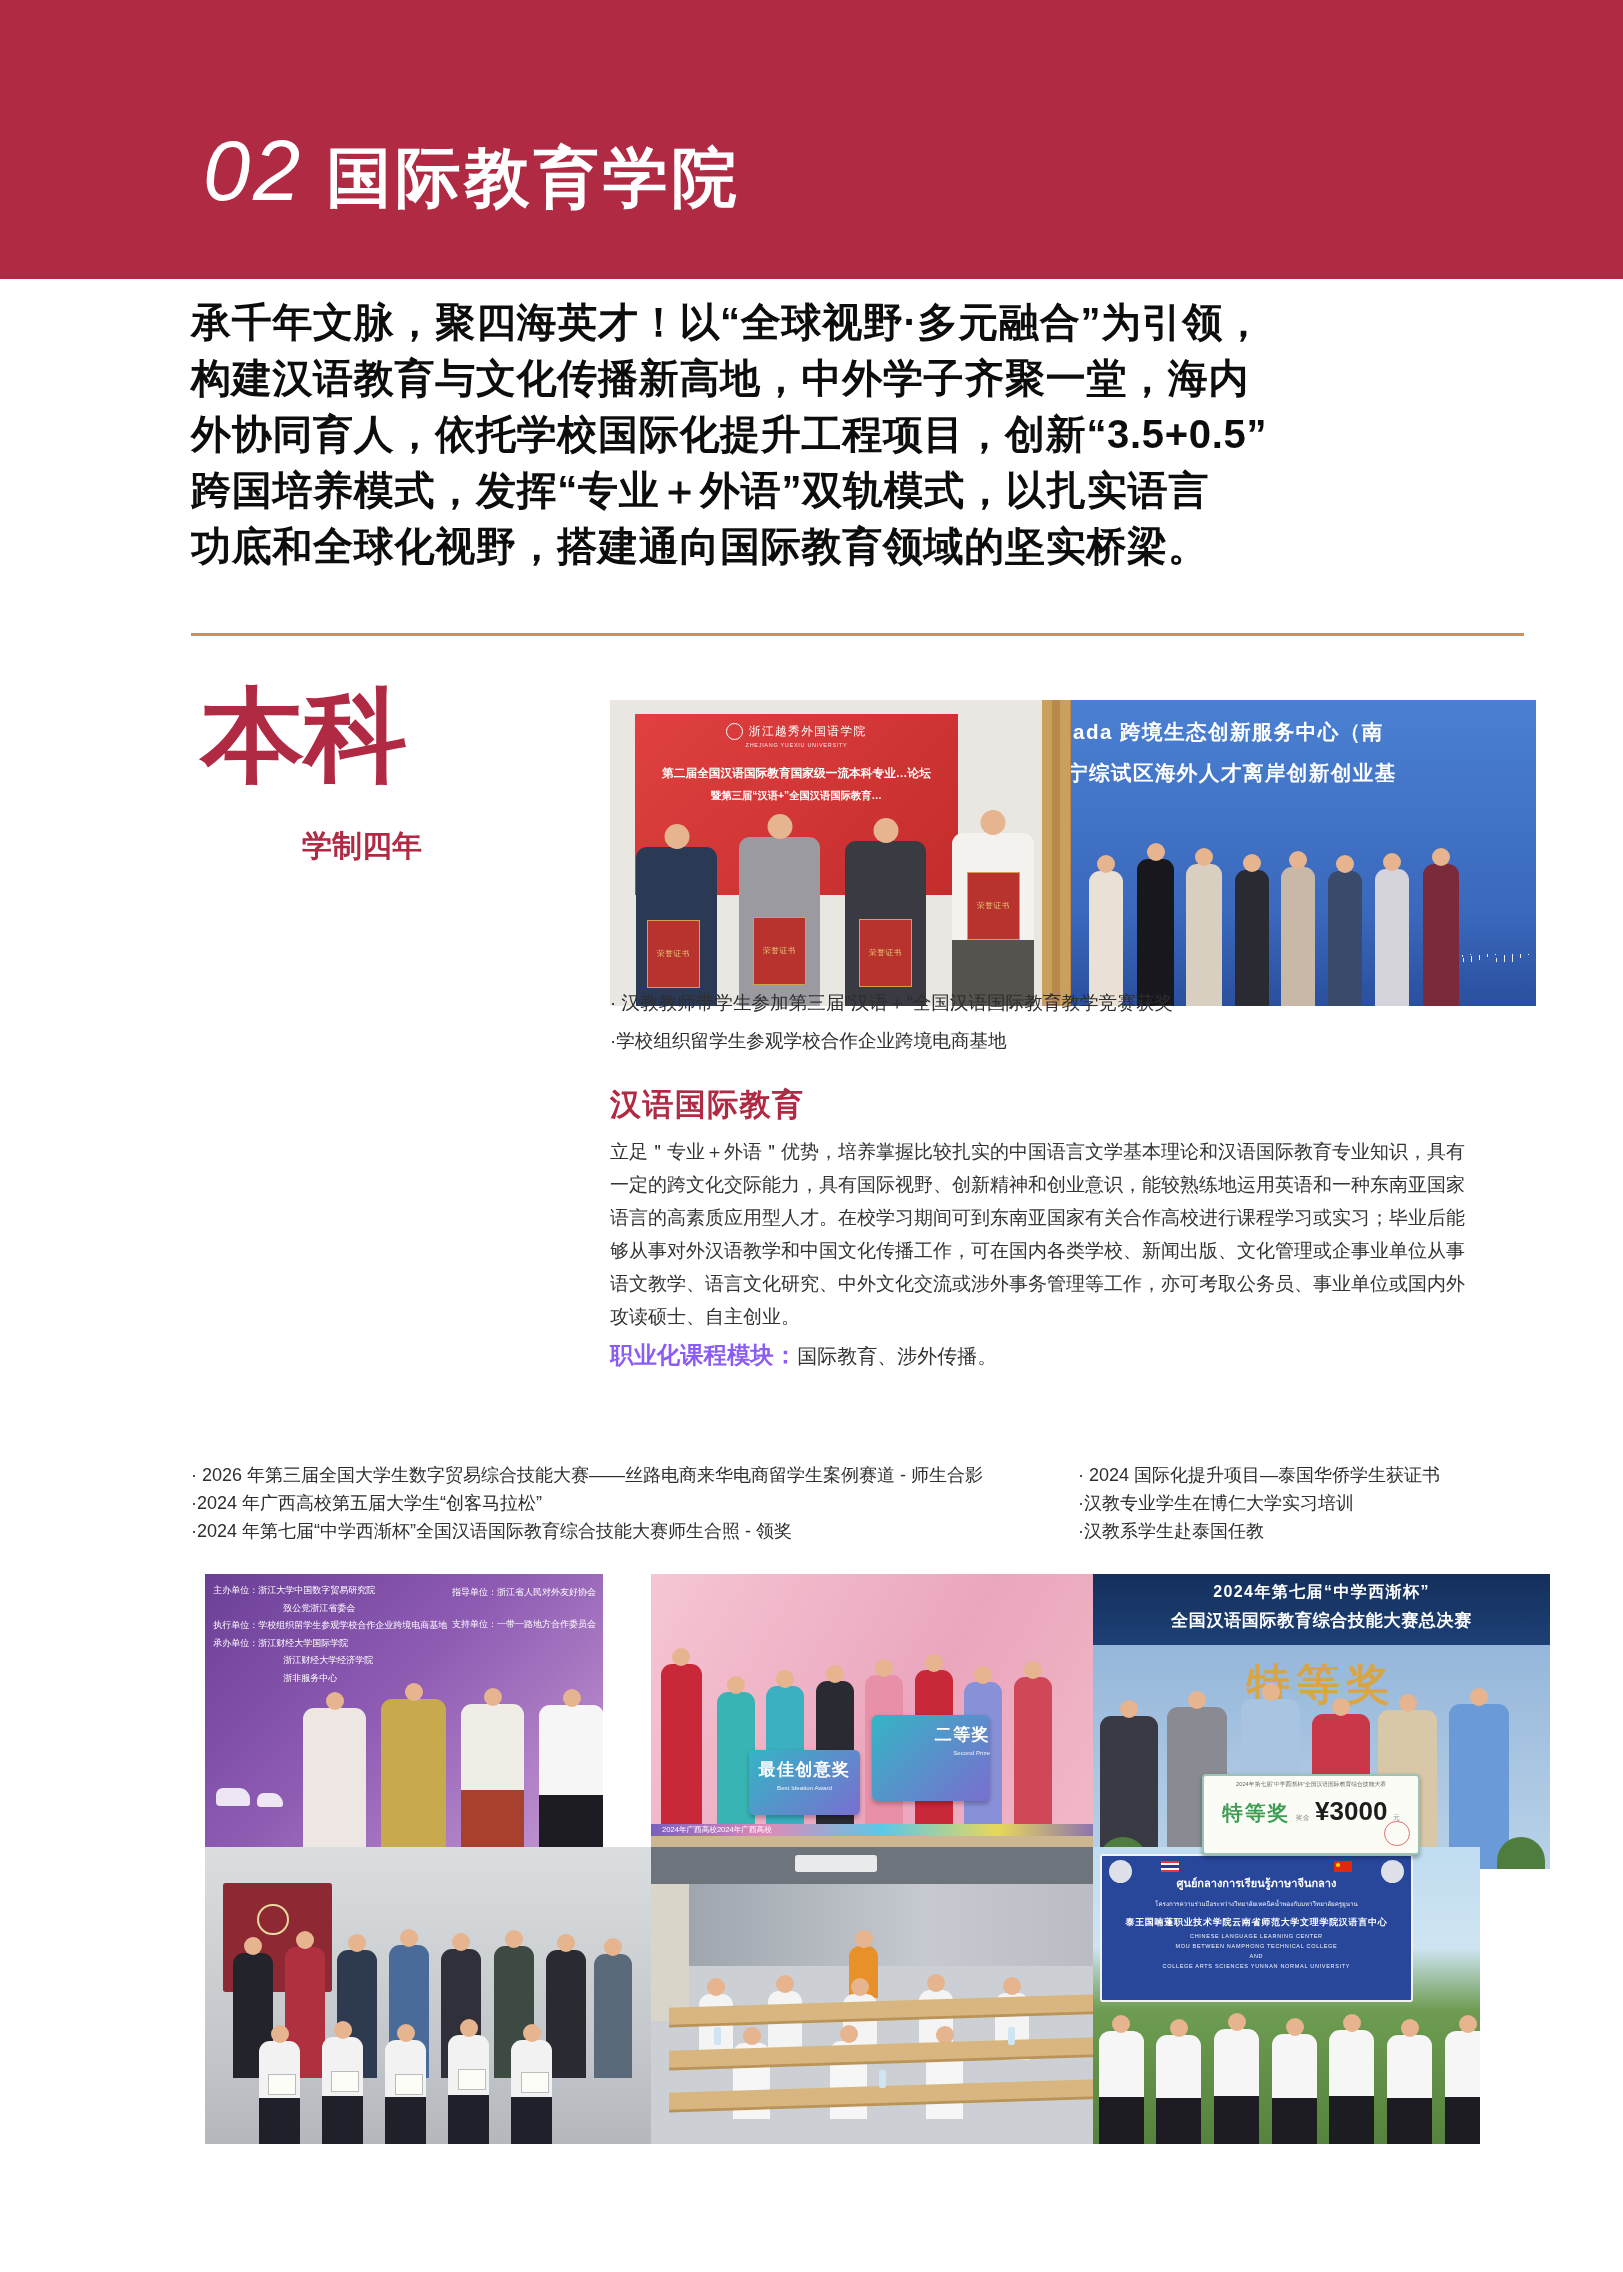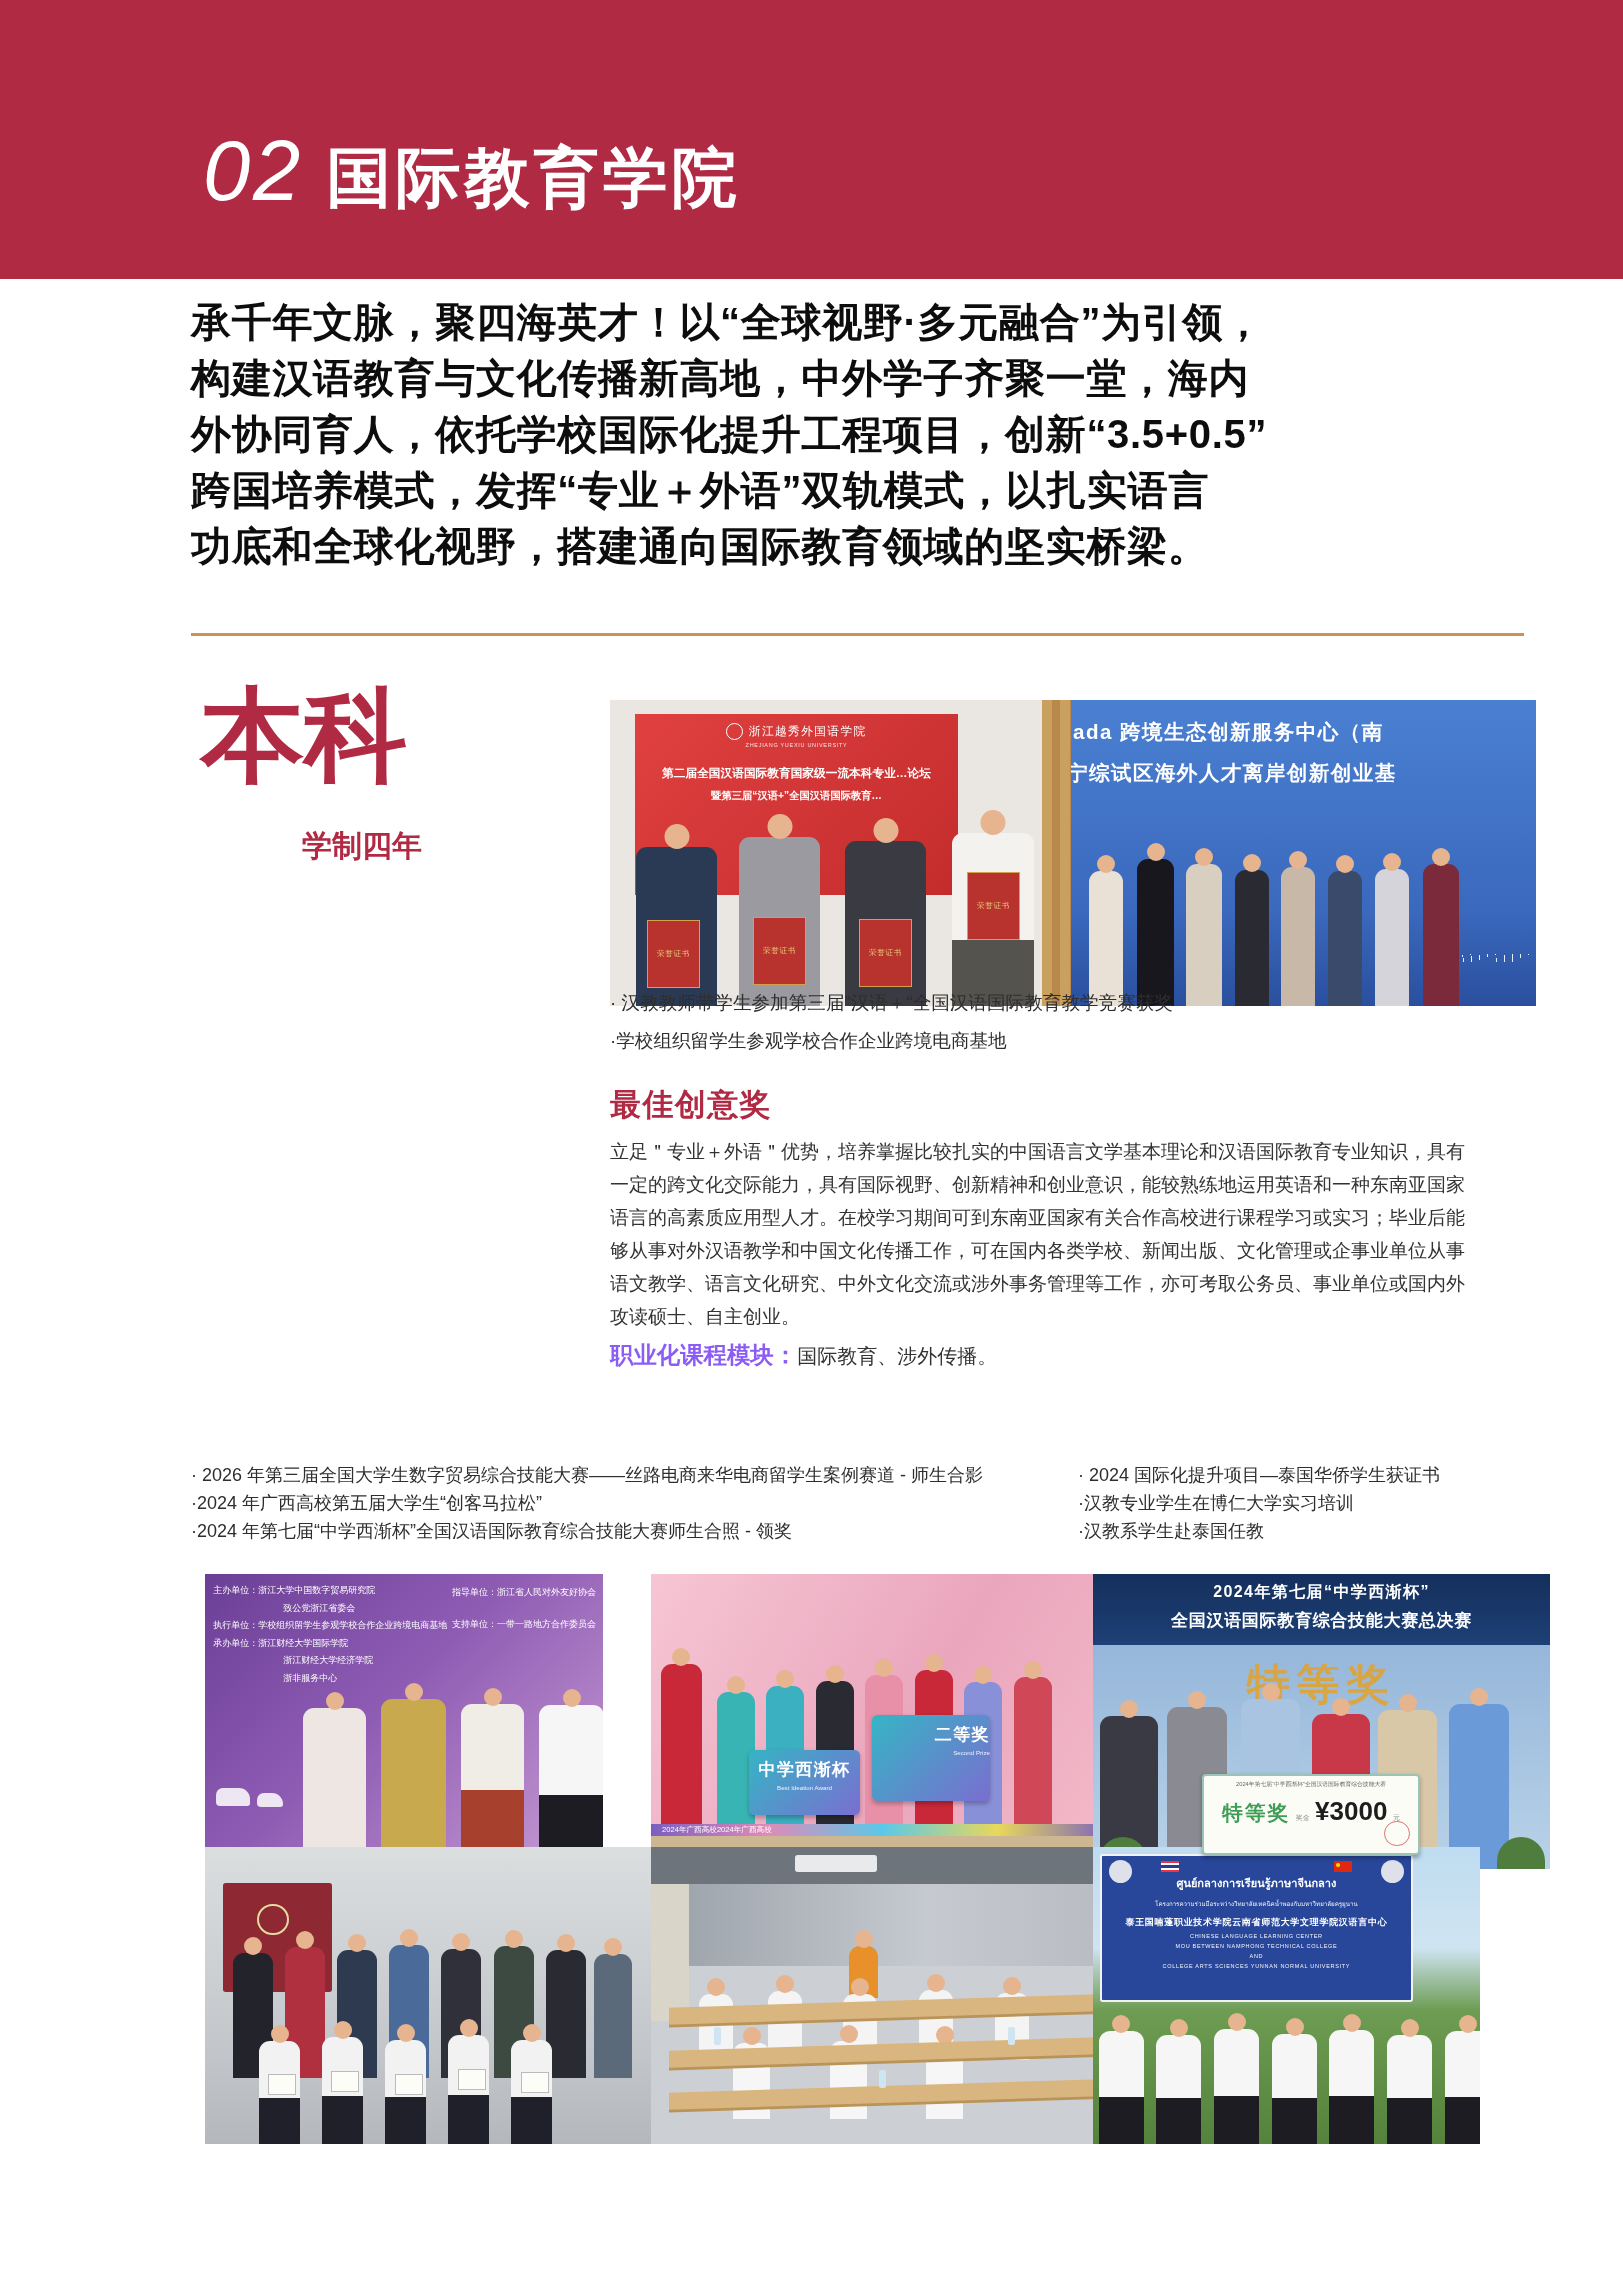--- a/index.html
+++ b/index.html
@@ -189,21 +189,21 @@
     <span class="fig" style="left:164px;width:34px;height:136px;background:#2a2a32;"></span>
     <span class="fig" style="left:210px;width:34px;height:139px;background:#c8b8a8;"></span>
     <span class="fig" style="left:257px;width:34px;height:135px;background:#3a4a6a;"></span>
     <span class="fig" style="left:304px;width:34px;height:137px;background:#d4d4da;"></span>
     <span class="fig" style="left:352px;width:36px;height:142px;background:#7a2a3a;"></span>
   </figure>
 
   <div class="tcap" style="top:990px;">· 汉教教师带学生参加第三届”汉语＋“全国汉语国际教育教学竞赛获奖</div>
   <div class="tcap" style="top:1028px;">·学校组织留学生参观学校合作企业跨境电商基地</div>
 
-  <h2 class="major-title">最佳创意奖</h2>
+  <h2 class="major-title">汉语国际教育</h2>
   <section class="mbody">
     <div>立足＂专业＋外语＂优势，培养掌握比较扎实的中国语言文学基本理论和汉语国际教育专业知识，具有</div>
     <div>一定的跨文化交际能力，具有国际视野、创新精神和创业意识，能较熟练地运用英语和一种东南亚国家</div>
     <div>语言的高素质应用型人才。在校学习期间可到东南亚国家有关合作高校进行课程学习或实习；毕业后能</div>
     <div>够从事对外汉语教学和中国文化传播工作，可在国内各类学校、新闻出版、文化管理或企事业单位从事</div>
     <div>语文教学、语言文化研究、中外文化交流或涉外事务管理等工作，亦可考取公务员、事业单位或国内外</div>
     <div>攻读硕士、自主创业。</div>
   </section>
   <div class="module">
     <b>职业化课程模块：</b><span>国际教育、涉外传播。</span>
@@ -245,21 +245,21 @@
     <div class="b-floor"></div>
     <span class="fig" style="left:9.6px;bottom:41px;width:41px;height:164px;background:#c82838;"></span>
     <span class="fig" style="left:66px;bottom:41px;width:38px;height:136px;background:#38b4b4;"></span>
     <span class="fig" style="left:115px;bottom:41px;width:38px;height:142px;background:#3ab0c0;"></span>
     <span class="fig" style="left:165px;bottom:41px;width:38px;height:147px;background:#2a2a32;"></span>
     <span class="fig" style="left:214px;bottom:41px;width:38px;height:153px;background:#e890a8;"></span>
     <span class="fig" style="left:264px;bottom:41px;width:38px;height:158px;background:#c82838;"></span>
     <span class="fig" style="left:313px;bottom:41px;width:38px;height:146px;background:#8890d8;"></span>
     <span class="fig" style="left:363px;bottom:41px;width:38px;height:151px;background:#d04858;"></span>
     <div class="board" style="left:98px;bottom:54px;width:111px;height:65px;">
-      <div class="bd-cn">中学西渐杯</div>
+      <div class="bd-cn">最佳创意奖</div>
       <div class="bd-en">Best Ideation Award</div>
     </div>
     <div class="board" style="left:221px;bottom:68px;width:118px;height:86px;text-align:right;">
       <div class="bd-cn">二等奖</div>
       <div class="bd-en">Second Prize</div>
     </div>
     <div class="b-edge">
       <span>2024年广西高校</span>
       <span>2024年广西高校</span>
     </div>

